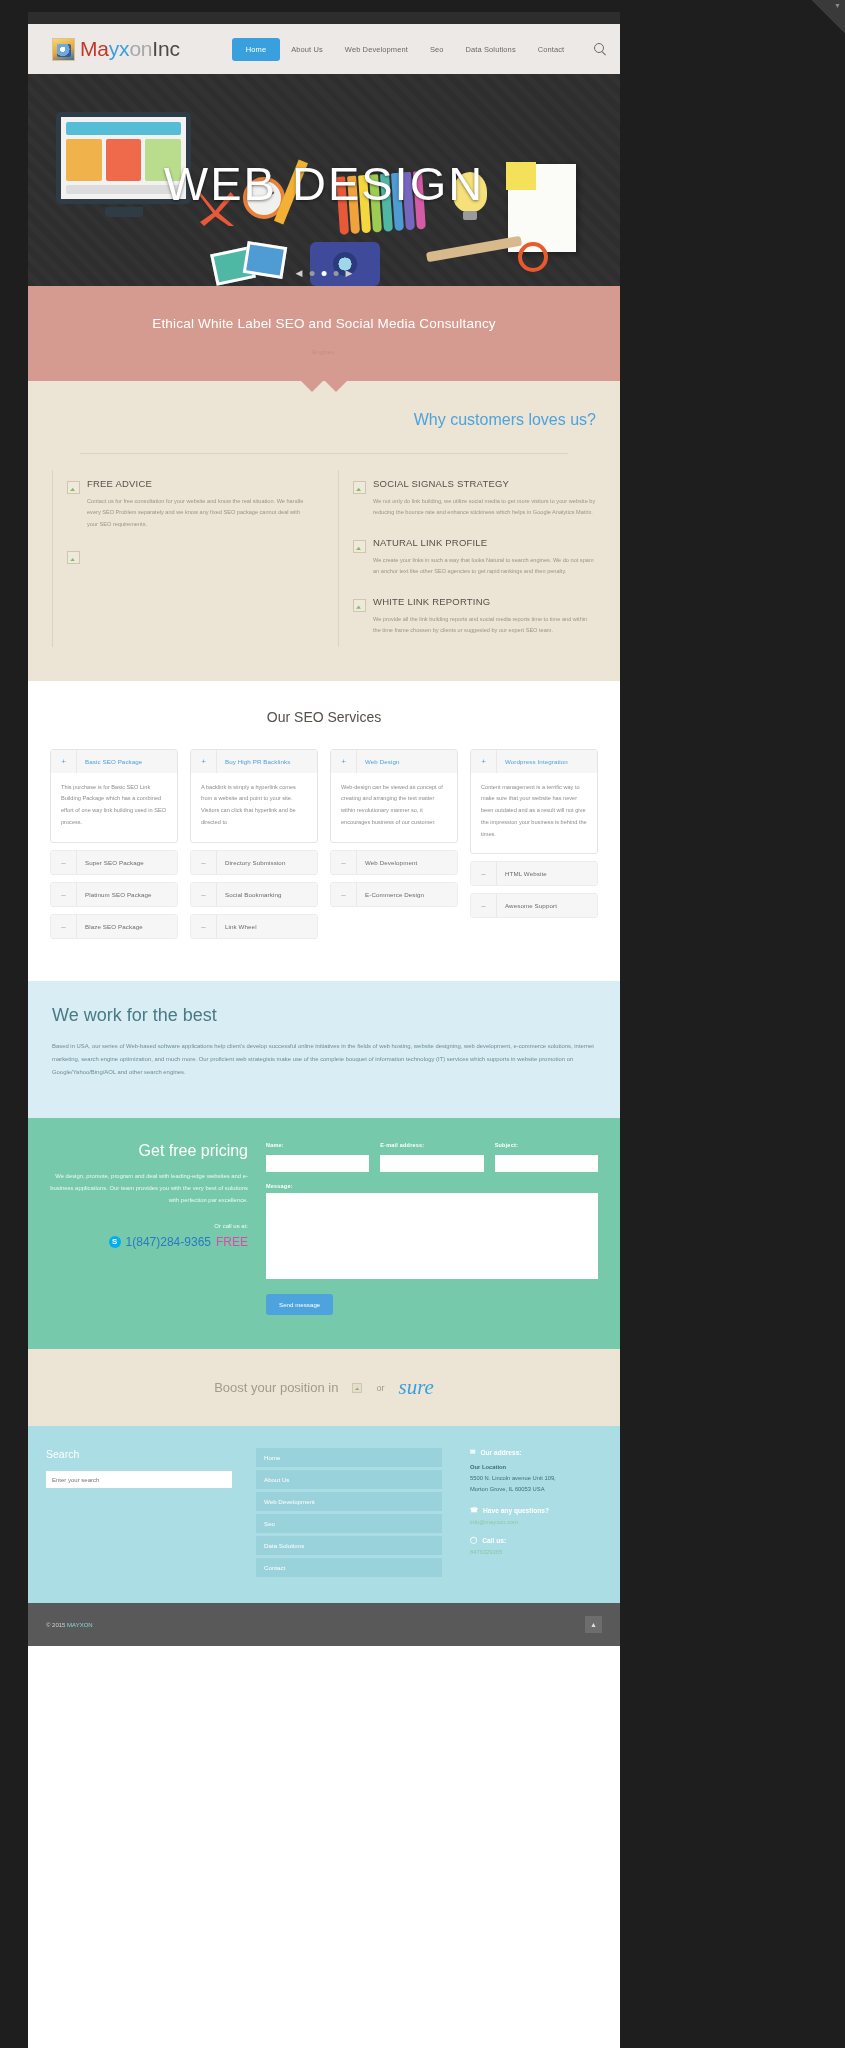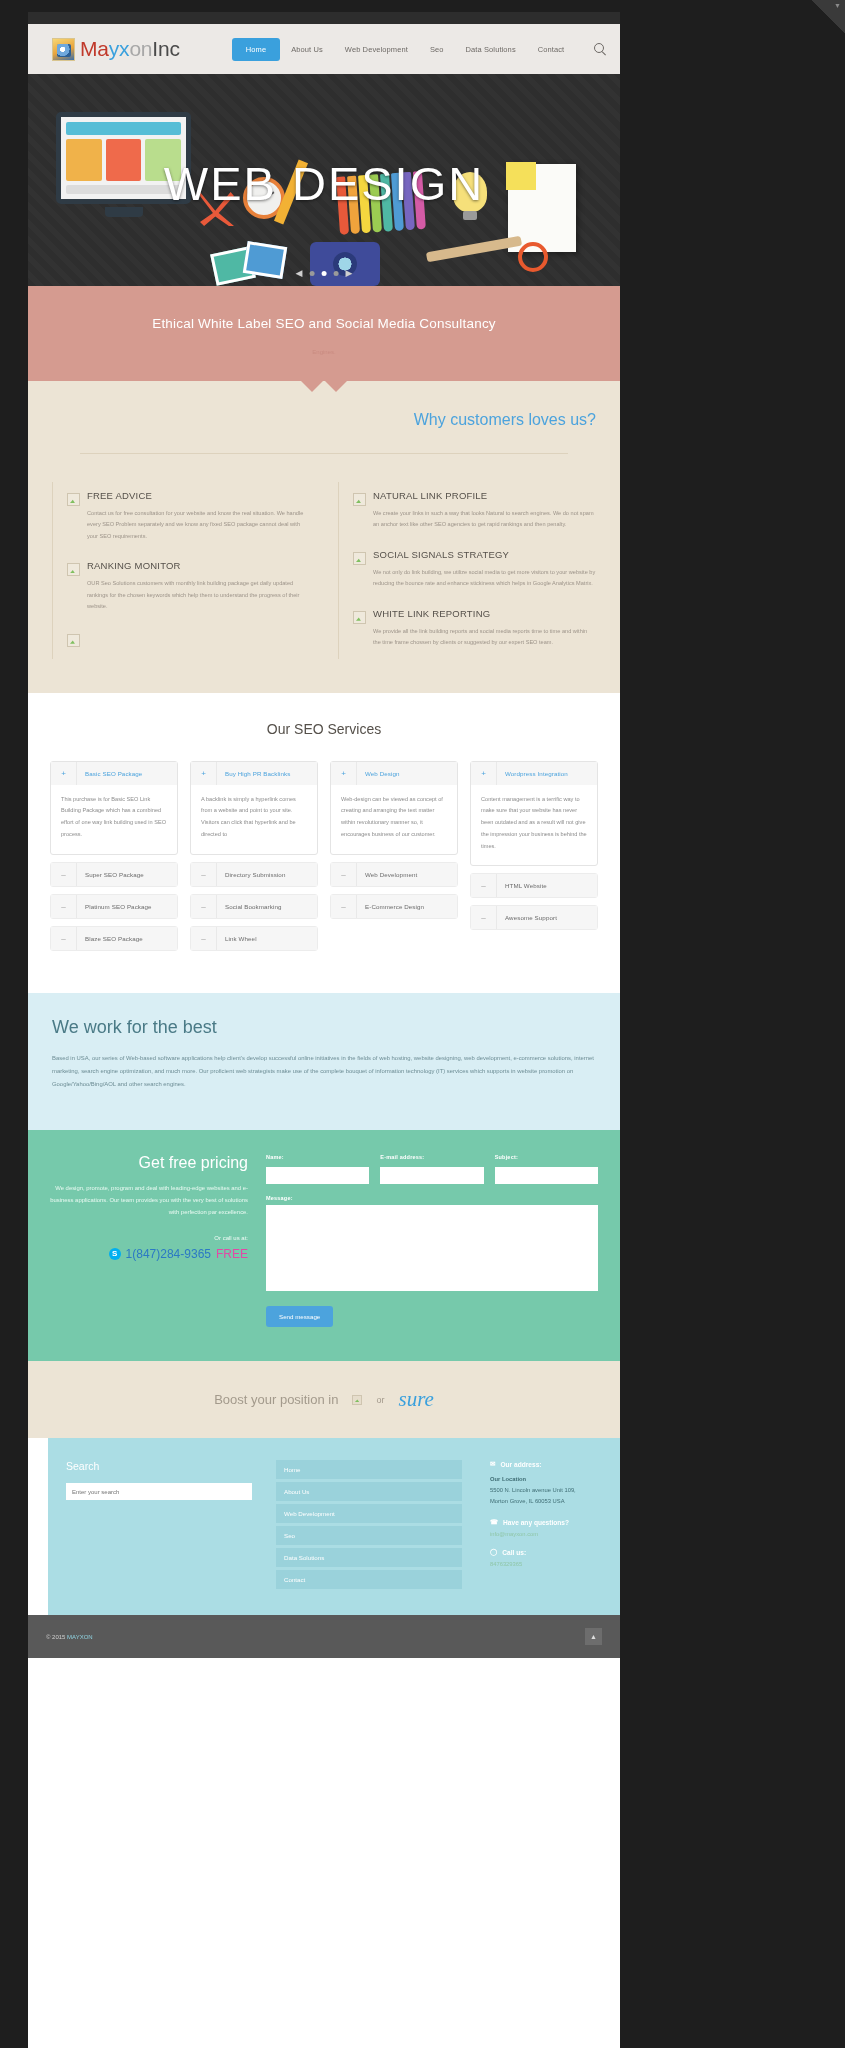--- a/index.html
+++ b/index.html
@@ -95,21 +95,21 @@
   .banner p { color: #c98b80; font-size: 6px; margin-top: 18px; }
   .zig { position: absolute; left: 0; right: 0; bottom: -11px; height: 12px; display: flex;
          justify-content: center; gap: 0; }
   .zig i { width: 24px; height: 12px; background: #d59b90;
            clip-path: polygon(0 0, 100% 0, 50% 100%); }
 
   
   .why { background: #ece4d5; padding: 30px 24px 34px; }
   .why h3 { text-align: right; color: #4ca3dd; font-size: 16px; font-weight: normal; }
   .why-sep { height: 1px; background: #ddd2bd; margin: 24px 28px 0; }
-  .feat-grid { display: grid; grid-template-columns: 1fr 1fr; gap: 0 28px; margin-top: 28px; }
+  .feat-grid { display: grid; grid-template-columns: 1fr 1fr; gap: 0 28px; margin-top: 16px; }
   .fcol { border-left: 1px solid #ddd2bd; padding-left: 14px; }
   .feat { padding: 8px 0 10px; display: flex; gap: 7px; }
   .feat-ico { width: 13px; height: 13px; background: #efe9dc; border: 1px solid #cfc5b0;
               flex: 0 0 auto; position: relative; margin-top: 3px; }
   .feat-ico::after { content: ""; position: absolute; left: 2px; bottom: 2px; width: 7px; height: 5px;
               background: #7fbf5f; clip-path: polygon(0 100%,40% 35%,70% 100%); }
   .feat-body h4 { font-size: 9.5px; color: #55504a; font-weight: normal; letter-spacing: .2px; }
   .feat-body p { font-size: 5.6px; color: #9d948a; line-height: 2.05; margin-top: 7px; }
 
   
@@ -160,21 +160,21 @@
   .boost { background: #ece4d5; padding: 26px 20px; display: flex; align-items: center;
            justify-content: center; gap: 14px; }
   .boost-t { font-size: 13px; color: #a39a8c; font-weight: 300; }
   .bimg { width: 10px; height: 10px; background: #e6ddcc; border: 1px solid #cfc5b0; position: relative; }
   .bimg::after { content: ""; position: absolute; left: 1.5px; bottom: 1.5px; width: 6px; height: 4px;
            background: #7fbf5f; clip-path: polygon(0 100%,40% 35%,70% 100%); }
   .boost-or { font-size: 9px; color: #a39a8c; }
   .bing { font-size: 21px; color: #3aa0dd; font-style: italic; font-family: "Liberation Serif", serif; }
 
   
-  .footer { background: #abdde4; padding: 22px 18px 26px; display: flex; gap: 24px; margin-left: 20px; }
+  .footer { background: #abdde4; padding: 22px 18px 26px; display: flex; gap: 24px; }
   .f-col1 { width: 186px; }
   .f-col1 h4 { font-size: 10.5px; color: #fff; font-weight: normal; }
   .f-col1 input { margin-top: 11px; width: 100%; height: 17px; border: none; background: #fff;
                   outline: none; padding: 0 6px; font-size: 6px; font-family: inherit; }
   .f-col2 { width: 186px; display: flex; flex-direction: column; gap: 3px; }
   .f-link { background: #9ad2db; color: #fff; font-size: 6.2px; padding: 6px 8px; cursor: pointer; }
   .f-col3 { flex: 1; padding-left: 4px; }
   .f-blk { margin-bottom: 11px; }
   .f-head { font-size: 6.6px; color: #fff; font-weight: bold; display: flex; align-items: center; gap: 5px; }
   .f-ico { font-size: 6.5px; color: #fff; }
@@ -282,42 +282,35 @@
         <div class="fcol">
           <div class="feat">
             <span class="feat-ico"></span>
             <div class="feat-body">
               <h4>FREE ADVICE</h4>
               <p>Contact us for free consultation for your website and know the real situation. We handle every SEO Problem separately and we know any fixed SEO package cannot deal with your SEO requirements.</p>
             </div>
           </div>
           <div class="feat">
             <span class="feat-ico"></span>
-            <div class="feat-body">
-              <h4>RANKING MONITOR</h4>
-              <p>OUR Seo Solutions customers with monthly link building package get daily updated rankings for the chosen keywords which help them to understand the progress of their website.</p>
-            </div>
-          </div>
+          </div>
+        </div>
+        <div class="fcol">
           <div class="feat">
             <span class="feat-ico"></span>
-          </div>
-        </div>
-        <div class="fcol">
+            <div class="feat-body">
+              <h4>SOCIAL SIGNALS STRATEGY</h4>
+              <p>We not only do link building, we utilize social media to get more visitors to your website by reducing the bounce rate and enhance stickiness which helps in Google Analytics Matrix.</p>
+            </div>
+          </div>
           <div class="feat">
             <span class="feat-ico"></span>
             <div class="feat-body">
               <h4>NATURAL LINK PROFILE</h4>
               <p>We create your links in such a way that looks Natural to search engines. We do not spam an anchor text like other SEO agencies to get rapid rankings and then penalty.</p>
-            </div>
-          </div>
-          <div class="feat">
-            <span class="feat-ico"></span>
-            <div class="feat-body">
-              <h4>SOCIAL SIGNALS STRATEGY</h4>
-              <p>We not only do link building, we utilize social media to get more visitors to your website by reducing the bounce rate and enhance stickiness which helps in Google Analytics Matrix.</p>
             </div>
           </div>
           <div class="feat">
             <span class="feat-ico"></span>
             <div class="feat-body">
               <h4>WHITE LINK REPORTING</h4>
               <p>We provide all the link building reports and social media reports time to time and within the time frame chossen by clients or suggested by our expert SEO team.</p>
             </div>
           </div>
         </div>

